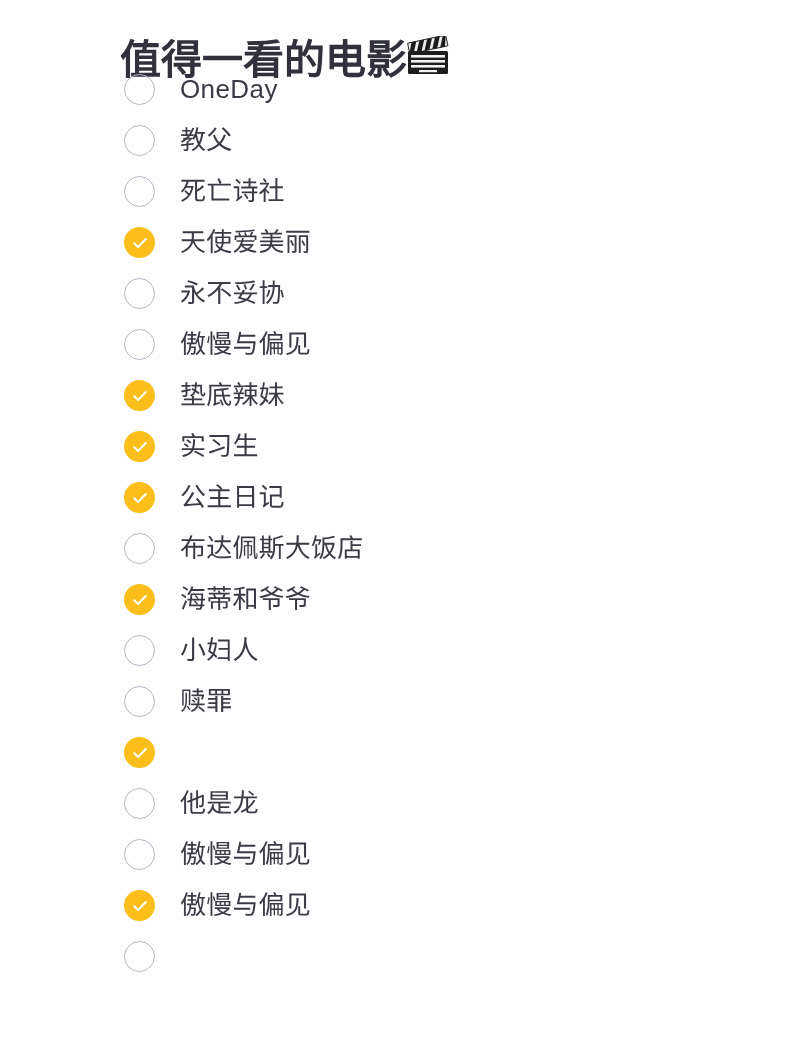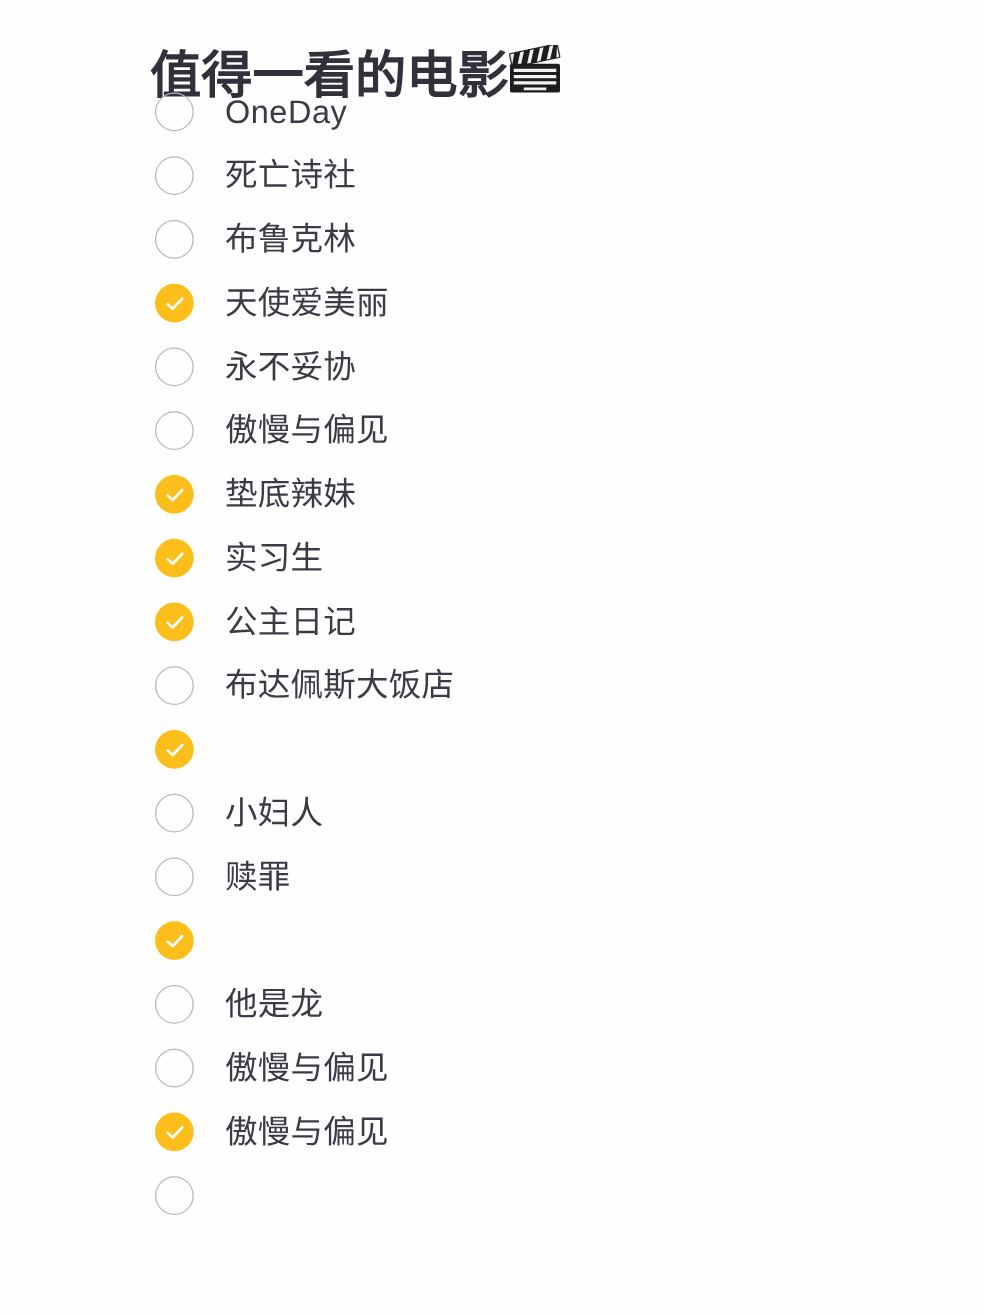--- a/index.html
+++ b/index.html
@@ -152,29 +152,29 @@
       <li class="check-item">
     <span class="check-box unchecked">
       
     </span>
     <span class="item-label latin">OneDay</span>
   </li>
       <li class="check-item">
     <span class="check-box unchecked">
       
     </span>
+    <span class="item-label">教父</span>
+  </li>
+      <li class="check-item">
+    <span class="check-box unchecked">
+      
+    </span>
     <span class="item-label">死亡诗社</span>
   </li>
       <li class="check-item">
-    <span class="check-box unchecked">
-      
-    </span>
-    <span class="item-label">布鲁克林</span>
-  </li>
-      <li class="check-item">
     <span class="check-box checked">
       <span class="tick">
         <svg viewBox="0 0 18 18" xmlns="http://www.w3.org/2000/svg">
           <path d="M3.2 9.3 L7.1 13.0 L14.8 5.0" fill="none" stroke="#ffffff" stroke-width="2.1" stroke-linecap="round" stroke-linejoin="round"></path>
         </svg>
       </span>
     </span>
     <span class="item-label">天使爱美丽</span>
   </li>
       <li class="check-item">
@@ -226,20 +226,21 @@
     <span class="item-label">布达佩斯大饭店</span>
   </li>
       <li class="check-item">
     <span class="check-box checked">
       <span class="tick">
         <svg viewBox="0 0 18 18" xmlns="http://www.w3.org/2000/svg">
           <path d="M3.2 9.3 L7.1 13.0 L14.8 5.0" fill="none" stroke="#ffffff" stroke-width="2.1" stroke-linecap="round" stroke-linejoin="round"></path>
         </svg>
       </span>
     </span>
+    <span class="item-label">海蒂和爷爷</span>
   </li>
       <li class="check-item">
     <span class="check-box unchecked">
       
     </span>
     <span class="item-label">小妇人</span>
   </li>
       <li class="check-item">
     <span class="check-box unchecked">
       

